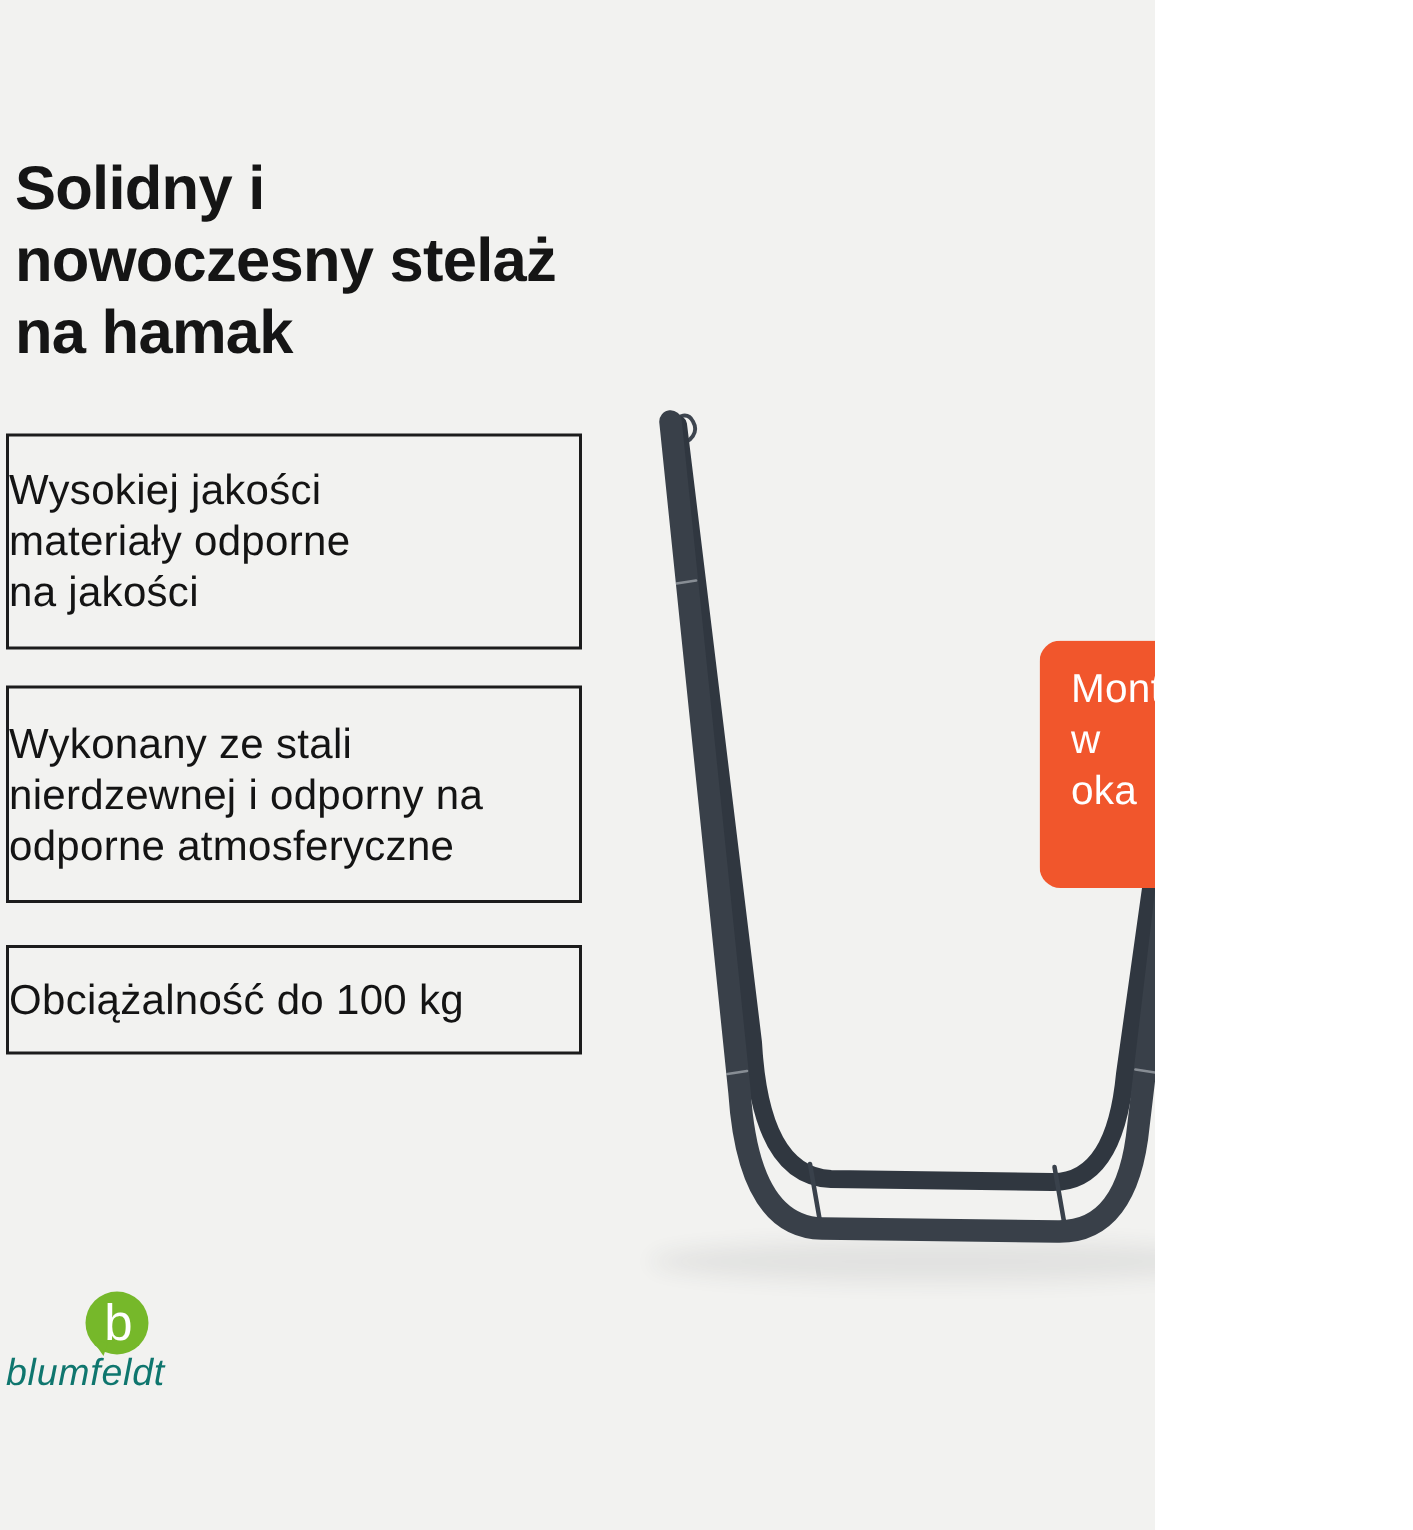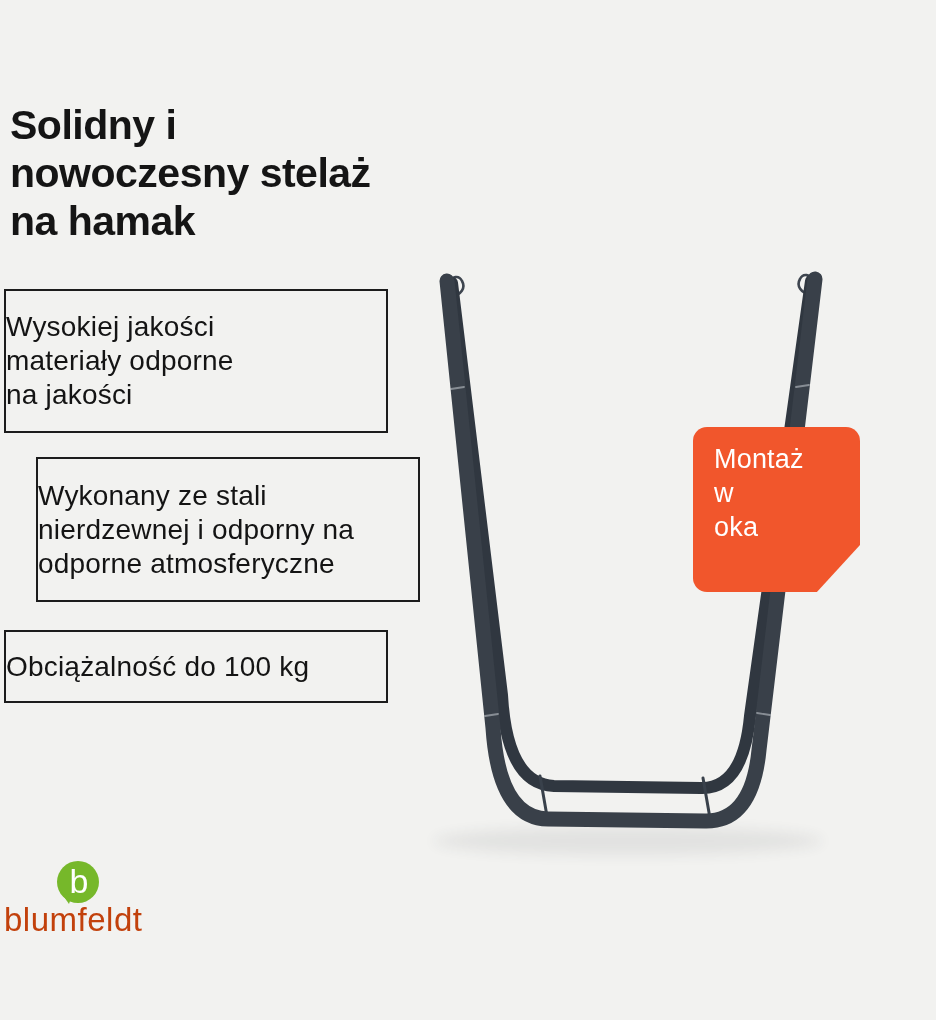--- a/index.html
+++ b/index.html
@@ -1,18 +1,18 @@
 <!DOCTYPE html>
 <html><head>
 <meta charset="utf-8">
 <style>
   html,body { margin:0; padding:0; }
   body { font-family:"Liberation Sans","DejaVu Sans",sans-serif; }
   .canvas {
-    position:relative; width:936px; height:1020px;
+    position:relative; width:770px; height:1020px;
     background:#F2F2F0; overflow:hidden;
   }
   
   .product-svg { position:absolute; left:0; top:0; width:942px; height:1020px; z-index:1; }
 
   
   .page-title {
     position:absolute; left:10px; top:74px; width:430px; z-index:3;
     font-size:41px; font-weight:700; line-height:48px;
     color:#151515; letter-spacing:-0.5px;
@@ -20,37 +20,37 @@
 
   
   .feature-box {
     position:absolute; left:4px; width:384px; z-index:3;
     border:2px solid #1C1C1C; box-sizing:border-box;
     display:flex; flex-direction:column; justify-content:center; align-items:flex-start;
     text-align:center; font-size:28px; line-height:34px; color:#141414;
     letter-spacing:0.2px;
   }
   .feature-box.box-1 { top:289px; height:144px; }
-  .feature-box.box-2 { top:457px; height:145px;margin-left:32px; }
+  .feature-box.box-2 { top:457px; height:145px; }
   .feature-box.box-3 { top:630px; height:73px; }
 
   
   .badge {
     position:absolute; left:693px; top:427px; width:167px; height:165px; z-index:4;
     background:#F1562C; color:#FFFFFF;
     clip-path:polygon(0 0, 100% 0, 100% 71.5%, 74.2% 100%, 0 100%);
     box-sizing:border-box; padding:15px 8px 0 21px;
     font-size:27px; line-height:34px; letter-spacing:0.2px;border-radius:14px;
   }
 
   
   .logo-mark { position:absolute; left:56px; top:860px; width:46px; height:50px; z-index:3; }
   .logo-word {
     position:absolute; left:4px; top:901px; z-index:3;
-    font-size:33px; color:#c2410c; letter-spacing:0.5px;
+    font-size:25px; color:#0f766e; letter-spacing:0.5px;font-style:italic;
   }
 </style>
 </head>
 <body>
 
 <div class="canvas" style="background: rgb(242, 242, 240);">
 
   <svg class="product-svg" viewBox="0 0 942 1020" aria-hidden="true">
     <defs>
       <filter id="soft" x="-50%" y="-50%" width="200%" height="200%">

